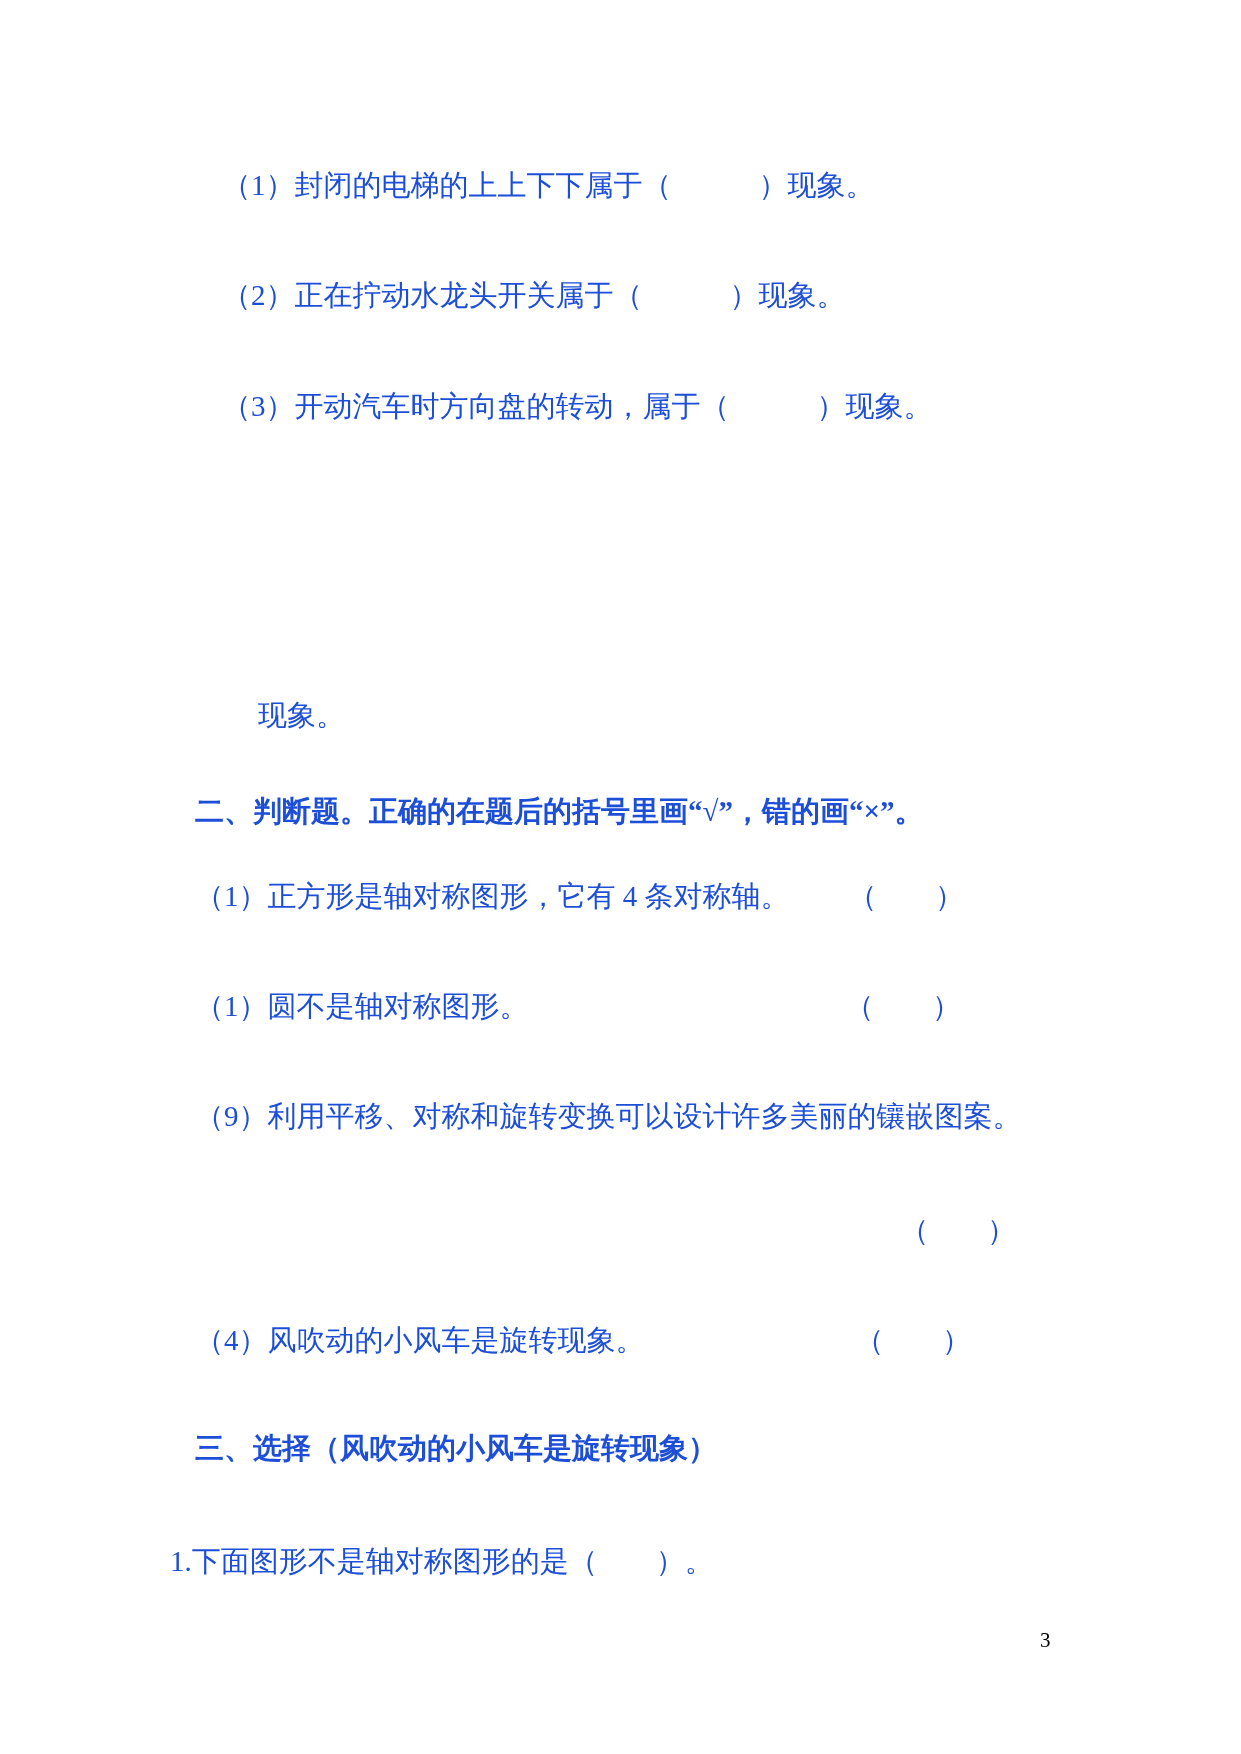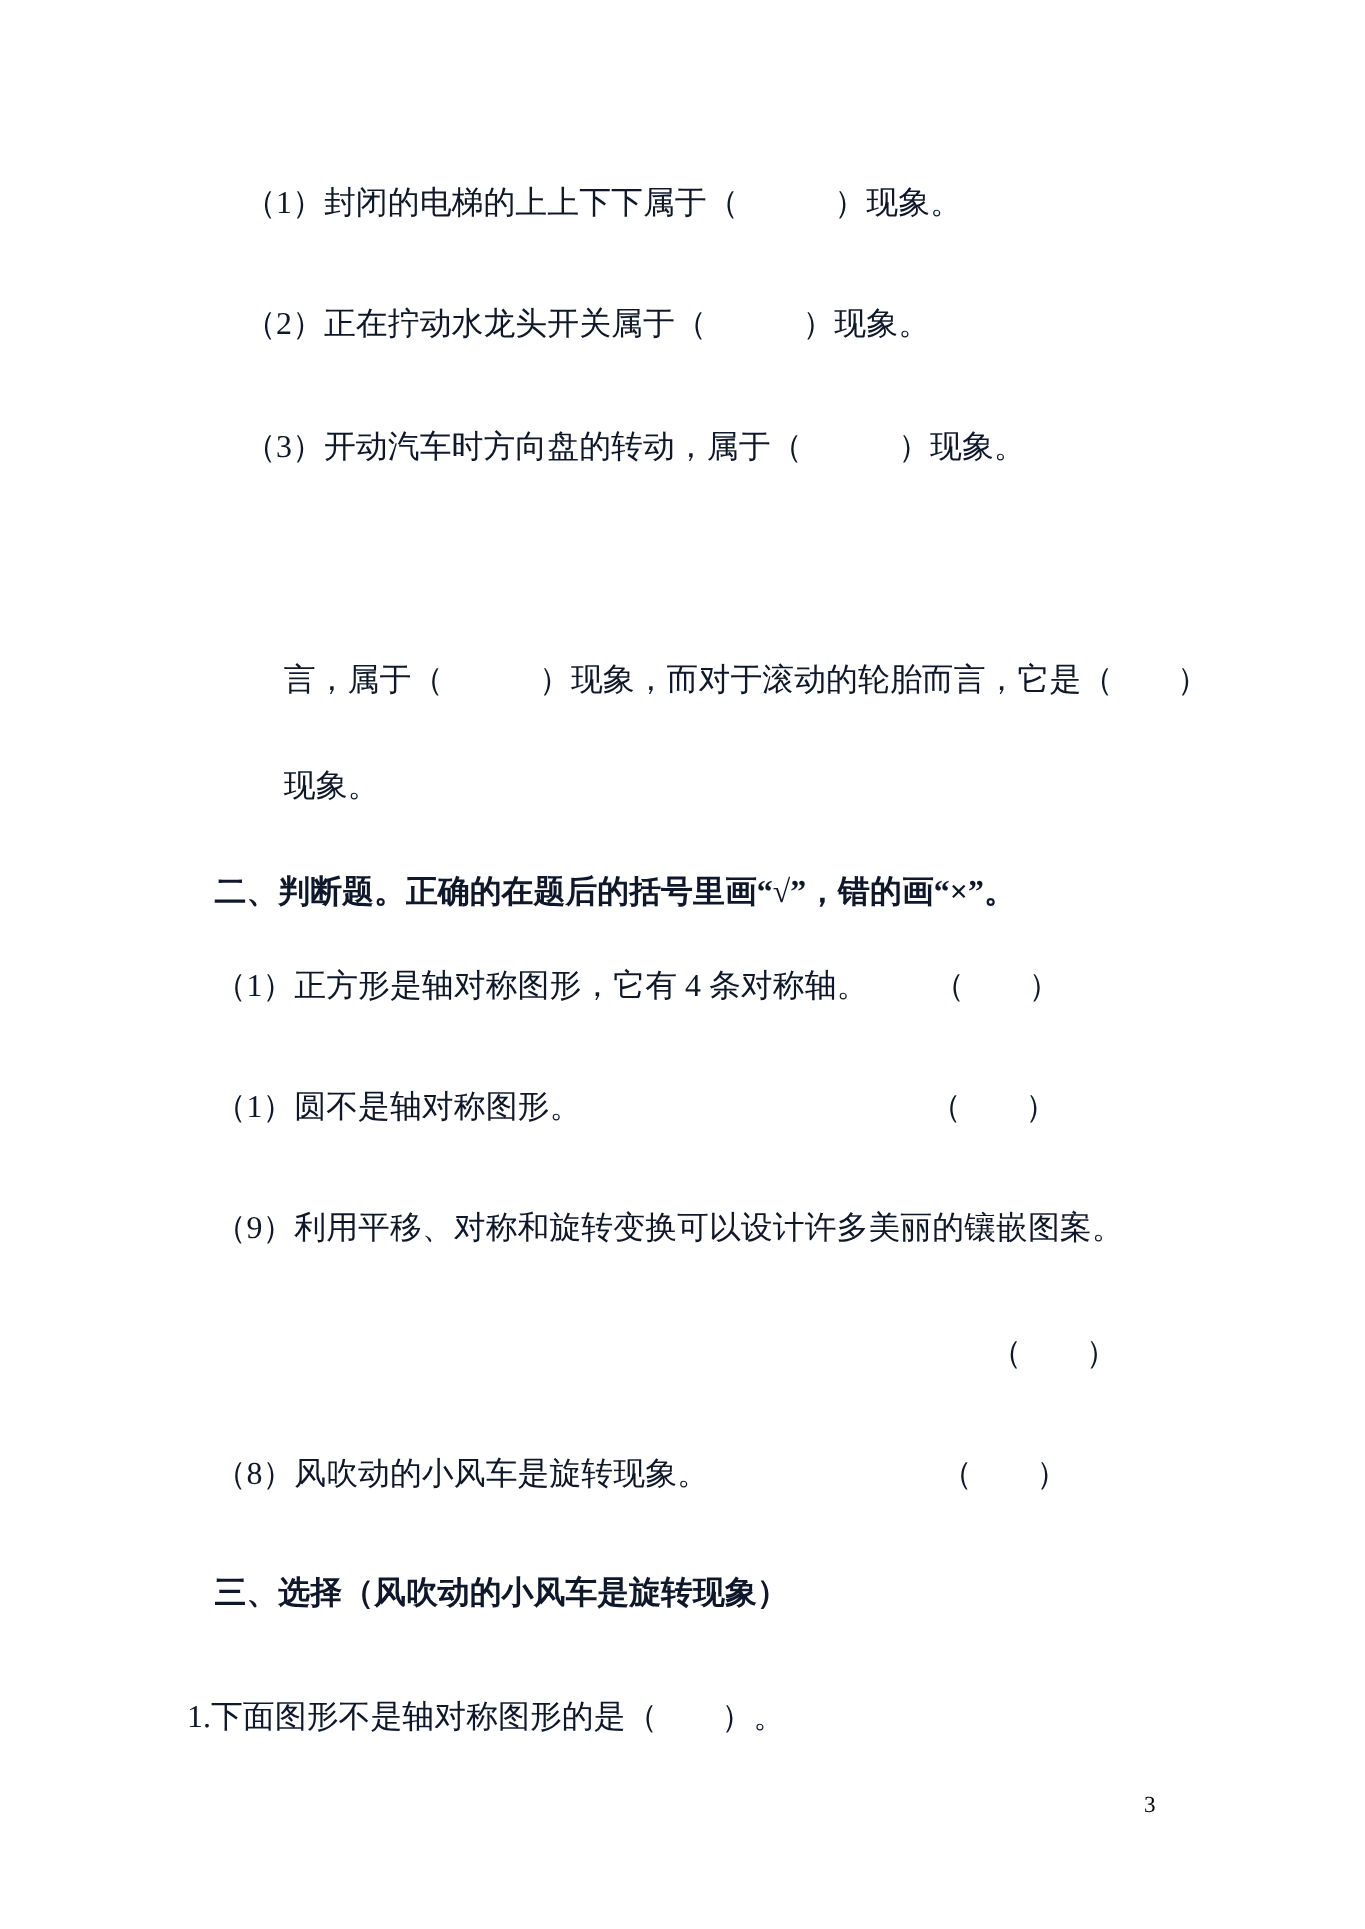--- a/index.html
+++ b/index.html
@@ -14,21 +14,21 @@
     background: #ffffff;
     color: #000000;
     font-family: "Liberation Serif", "DejaVu Serif", serif;
     overflow: hidden;
   }
   .line {
     position: absolute;
     font-size: 29px;
     line-height: 1.25;
     white-space: pre;
-    color: #0f172a;
+    color: #1d4ed8;
     text-align: center;
   }
   .bold {
     font-weight: bold;
     margin-left: 25px;
   }
   .pagenum {
     position: absolute;
     font-size: 21px;
     color: #000000;
@@ -39,36 +39,35 @@
 
 <div class="page">
 
   <div class="line" style="top:167px; left:222px;">（1）封闭的电梯的上上下下属于（　　　）现象。</div>
 
   <div class="line" style="top:277px; left:222px;font-family:Liberation Serif, serif;">（2）正在拧动水龙头开关属于（　　　）现象。</div>
 
   <div class="line" style="top:388px; left:222px;">（3）开动汽车时方向盘的转动，属于（　　　）现象。</div>
 
 
-  <div class="line" style="top:600px; left:258px;">言，属于（　　　）现象，而对于滚动的轮胎而言，它是（　　）</div>
 
   <div class="line" style="top:697px; left:258px;">现象。</div>
 
   <div class="line bold" style="top:793px; left:170px;">二、判断题。正确的在题后的括号里画“√”，错的画“×”。</div>
 
   <div class="line" style="top:878px; left:195px;">（1）正方形是轴对称图形，它有 4 条对称轴。</div>
   <div class="line" style="top:878px; left:848px;">（　　）</div>
 
   <div class="line" style="top:988px; left:195px;">（1）圆不是轴对称图形。</div>
   <div class="line" style="top:988px; left:845px;">（　　）</div>
 
   <div class="line" style="top:1098px; left:195px;">（9）利用平移、对称和旋转变换可以设计许多美丽的镶嵌图案。</div>
   <div class="line" style="top:1212px; left:900px;">（　　）</div>
 
-  <div class="line" style="top:1322px; left:195px;">（8）风吹动的小风车是旋转现象。</div>
+  <div class="line" style="top:1322px; left:195px;">（4）风吹动的小风车是旋转现象。</div>
   <div class="line" style="top:1322px; left:855px;">（　　）</div>
 
   <div class="line bold" style="top:1430px; left:170px;">三、选择（风吹动的小风车是旋转现象）</div>
 
   <div class="line" style="top:1543px; left:170px;">1.下面图形不是轴对称图形的是（　　）。</div>
 
   <div class="pagenum" style="top:1628px; left:1040px;">3</div>
 
 </div>
 

